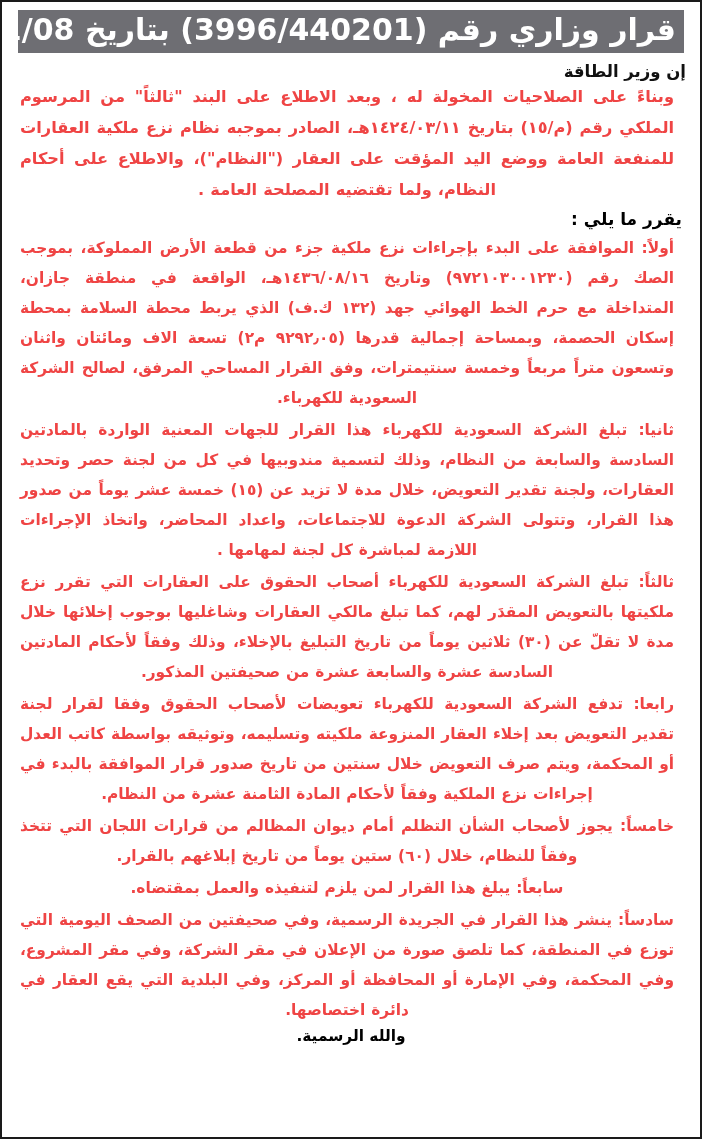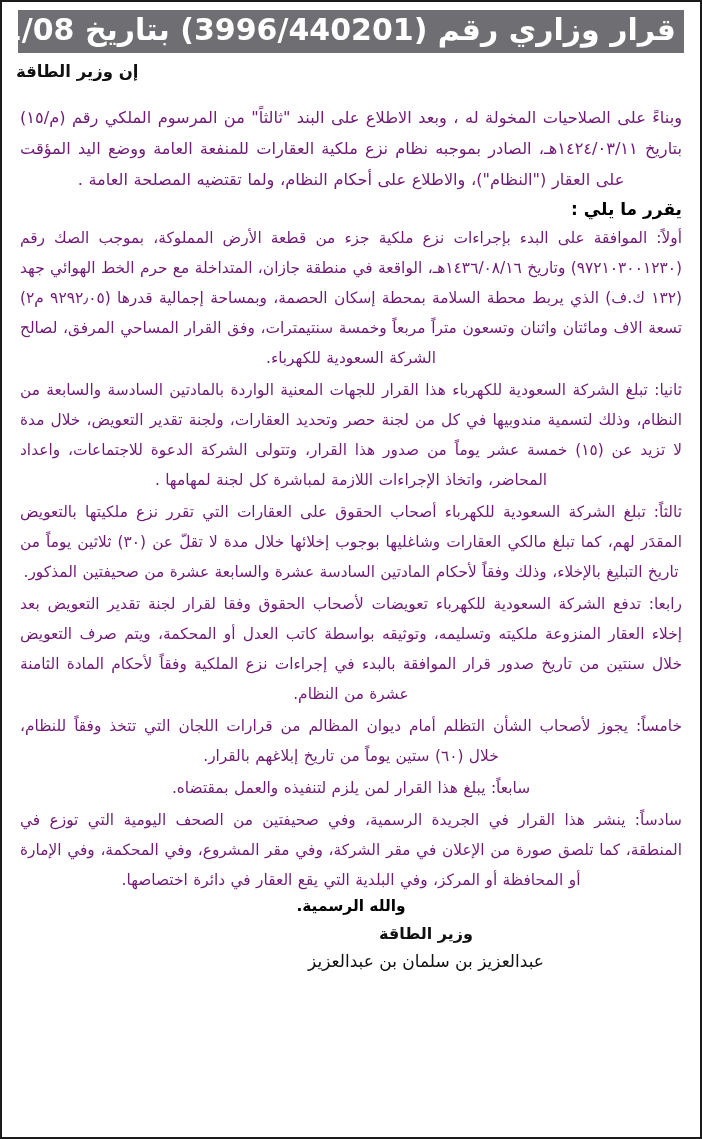--- a/index.html
+++ b/index.html
@@ -42,40 +42,40 @@
   .header-banner-title {
     font-size: 30px;
     font-weight: 700;
     letter-spacing: 0px;
     white-space: nowrap;
     direction: rtl;
     unicode-bidi: isolate;
   }
 
   .subtitle {
-    text-align: left;
+    text-align: right;
     font-size: 16.5px;
     font-weight: 700;
     color: #111111;
-    margin: 9px 0 21px 0;
+    margin: 9px 0 0 0;
     direction: rtl;
   }
 
   
   .body-wrap {
     flex: 1 1 auto;
     direction: rtl;
     padding: 0 4px;
   }
   .para {
     font-size: 15.4px;
-    font-weight: 400;
-    color: #701a75;
+    font-weight: 700;
+    color: #ef4444;
     line-height: 30px;
-    margin: 0 0 2px 0;
+    margin: 0 8px 2px 0;
     text-align: justify;
     text-align-last: center;
     direction: rtl;
     word-spacing: 0.5px;
   }
   .para.preamble {
     font-size: 16.2px;
     line-height: 31px;
     text-align: justify;
     text-align-last: center;
@@ -184,20 +184,16 @@
       </div>
 
       <div class="para clause">
         <span>سادساً: ينشر هذا القرار في الجريدة الرسمية، وفي صحيفتين من الصحف اليومية التي توزع في</span>
         <span>المنطقة، كما تلصق صورة من الإعلان في مقر الشركة، وفي مقر المشروع، وفي المحكمة، وفي الإمارة</span>
         <span>أو المحافظة أو المركز، وفي البلدية التي يقع العقار في دائرة اختصاصها.</span>
       </div>
 
       <div class="closing">والله الرسمية.</div>
 
-      <div class="sign-block">
-        <div class="sign-role">وزير الطاقة</div>
-        <div class="sign-name">عبدالعزيز بن سلمان بن عبدالعزيز</div>
-      </div>
 
     </div>
   </div>
 </div>
 
 </body></html>

